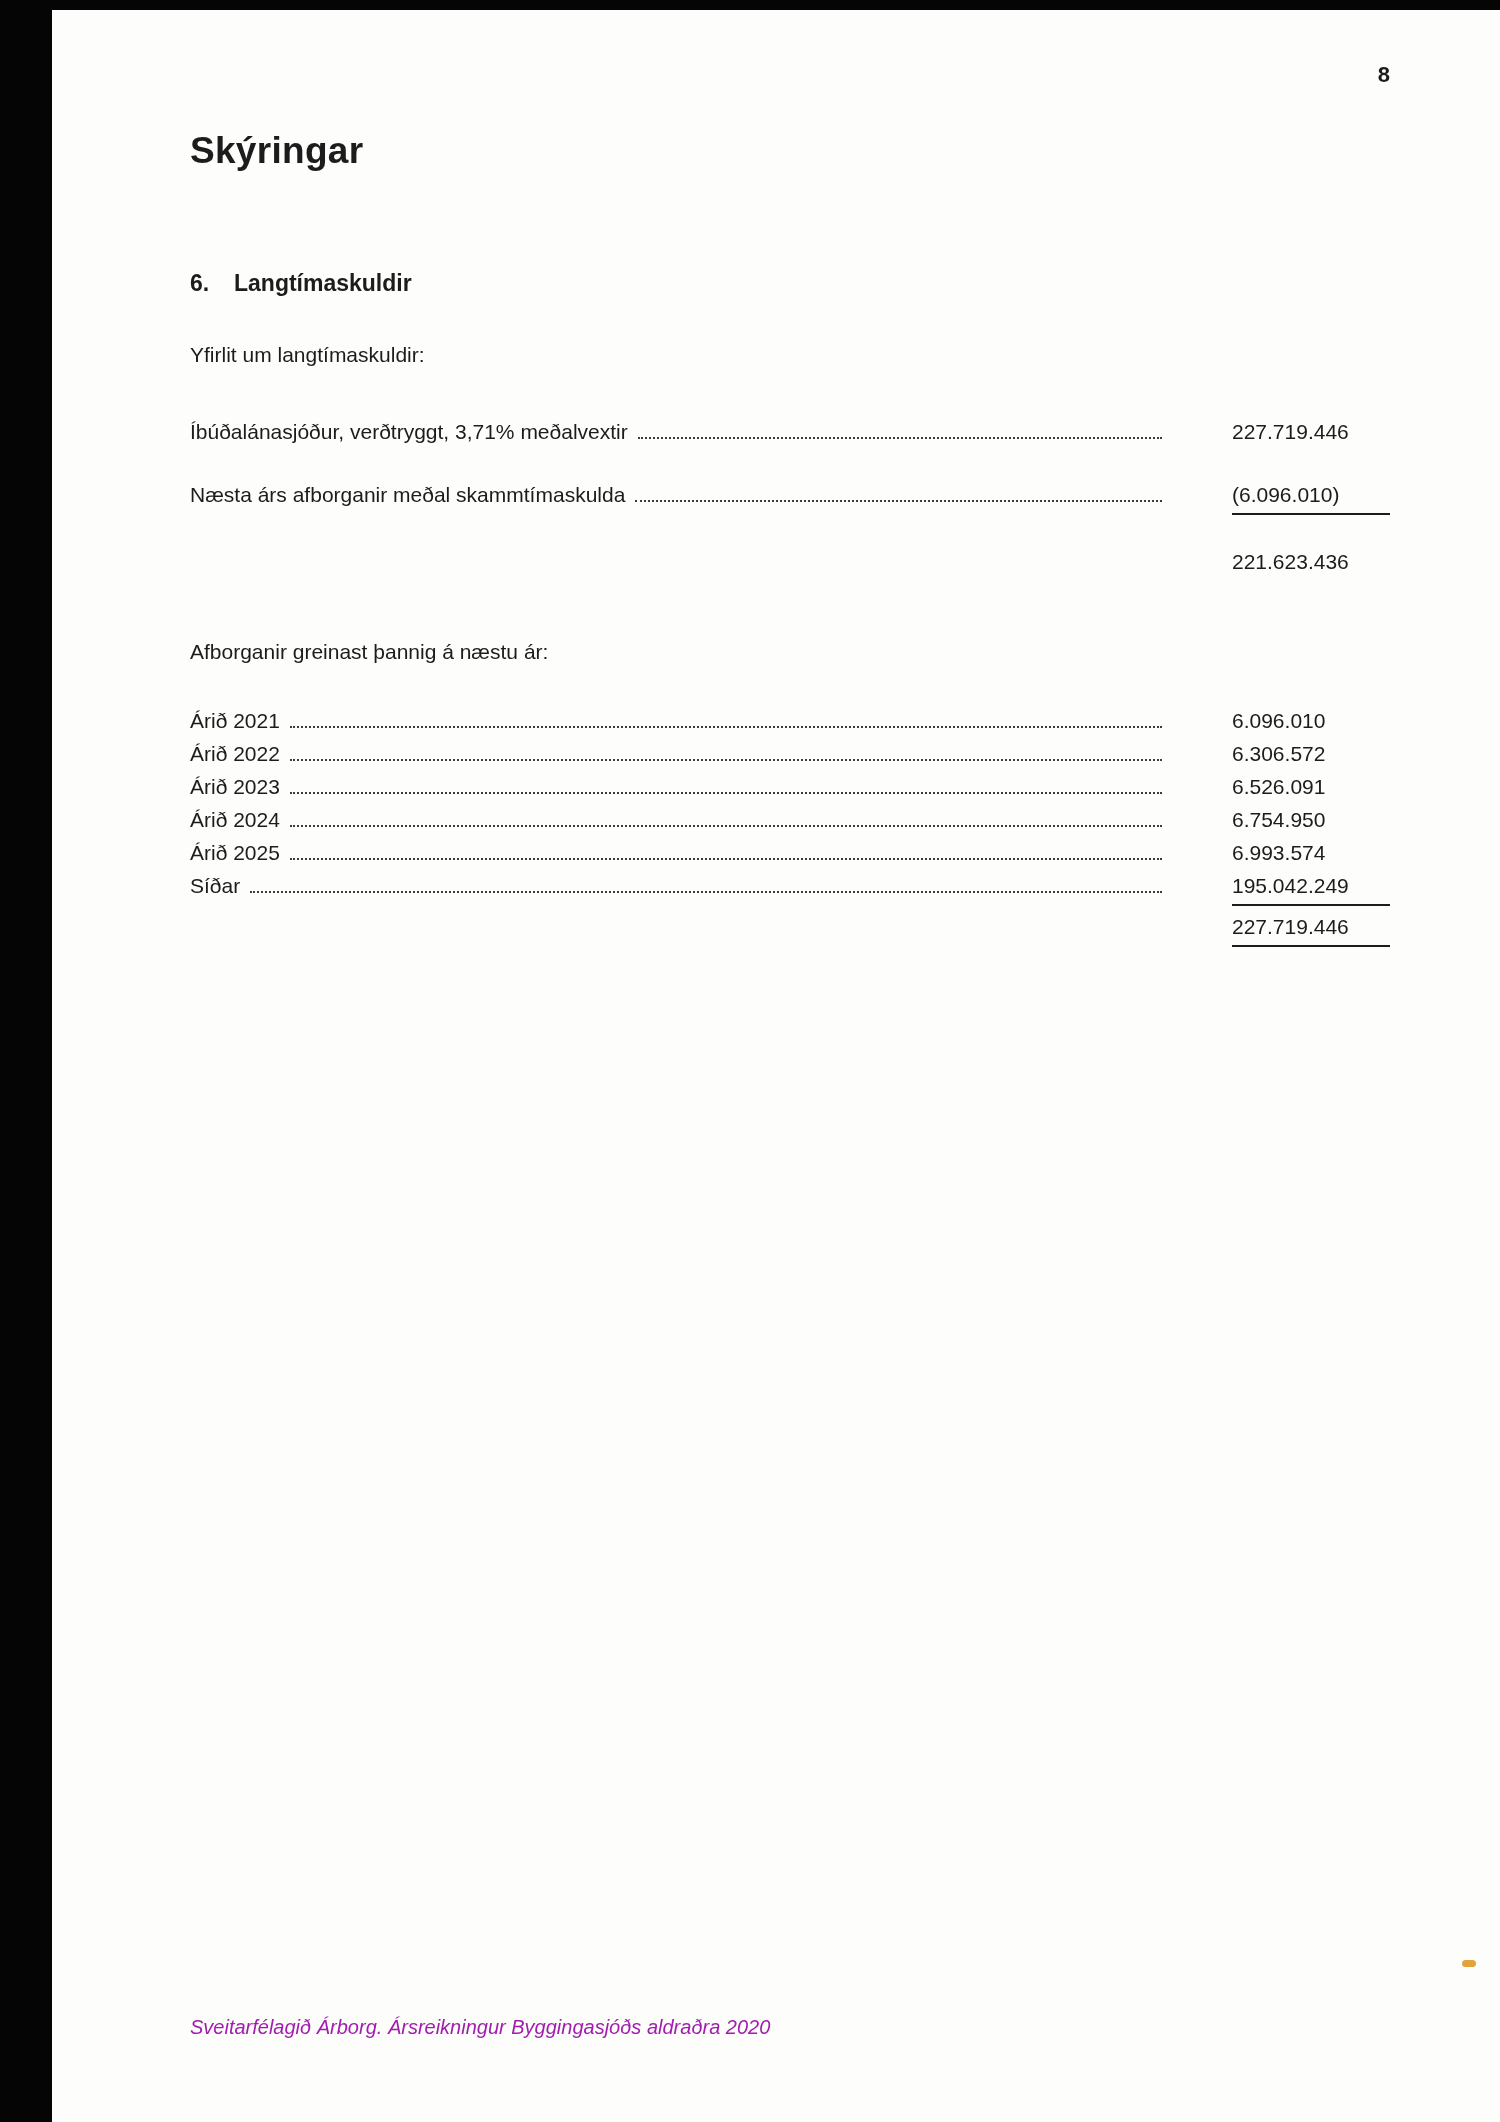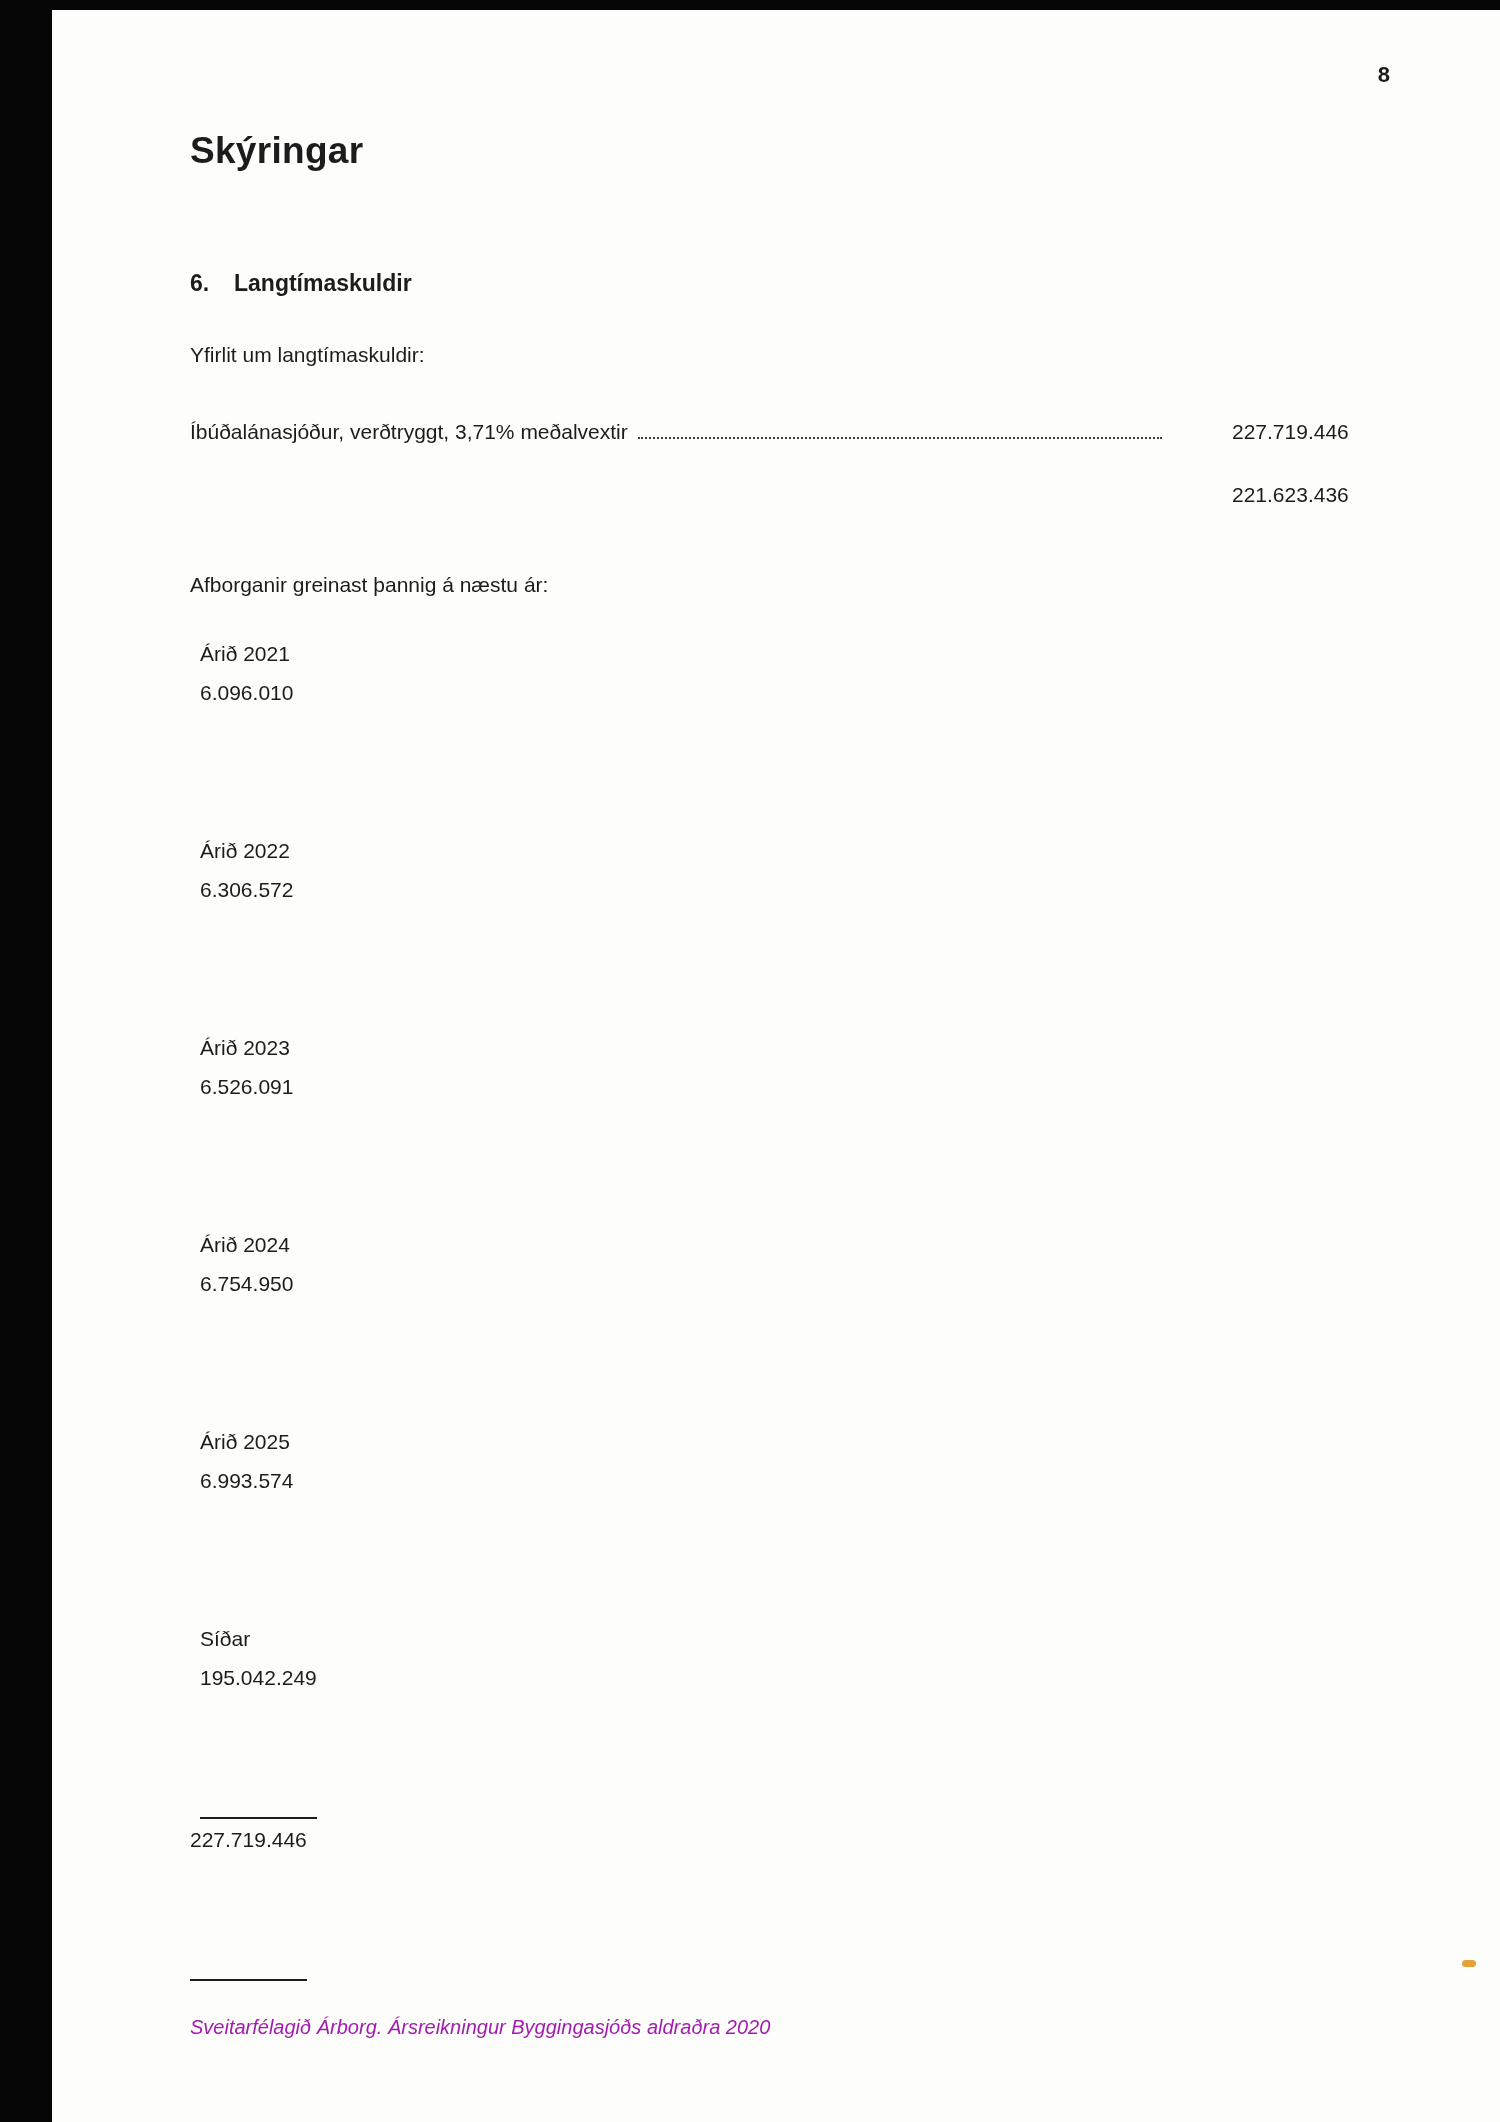--- a/index.html
+++ b/index.html
@@ -75,21 +75,21 @@
   }
   .underlined { border-bottom: 2px solid #1c1c1c; padding-bottom: 2px; }
   .row.total { justify-content: flex-end; margin-top: 6px; }
   .overview { margin-top: 48px; }
   .overview .row + .row { margin-top: 30px; }
   .schedule-heading {
     margin-top: 62px;
     font-size: 21px;
   }
   .schedule { margin-top: 40px; }
-  .schedule .row { line-height: 33px; flex-direction: column; }
+  .schedule .row { line-height: 33px; }
   .schedule .row.total { margin-top: 4px; }
   .footer {
     position: absolute;
     left: 190px; top: 2016px;
     font-size: 20px;
     font-style: italic;
     color: #a21caf;
   }
 </style>
 </head>
@@ -109,20 +109,25 @@
       <span class="section-num">6.</span><span>Langtímaskuldir</span>
     </h2>
 
     <p class="intro">Yfirlit um langtímaskuldir:</p>
 
     <div class="overview">
       <div class="row">
         <span>Íbúðalánasjóður, verðtryggt, 3,71% meðalvextir</span>
         <span class="leader"></span>
         <span class="amount">227.719.446</span>
+      </div>
+      <div class="row">
+        <span>Næsta árs afborganir meðal skammtímaskulda</span>
+        <span class="leader"></span>
+        <span class="amount underlined">(6.096.010)</span>
       </div>
       <div class="row total">
         <span class="amount">221.623.436</span>
       </div>
     </div>
 
     <p class="schedule-heading">Afborganir greinast þannig á næstu ár:</p>
 
     <div class="schedule">
       <div class="row">

